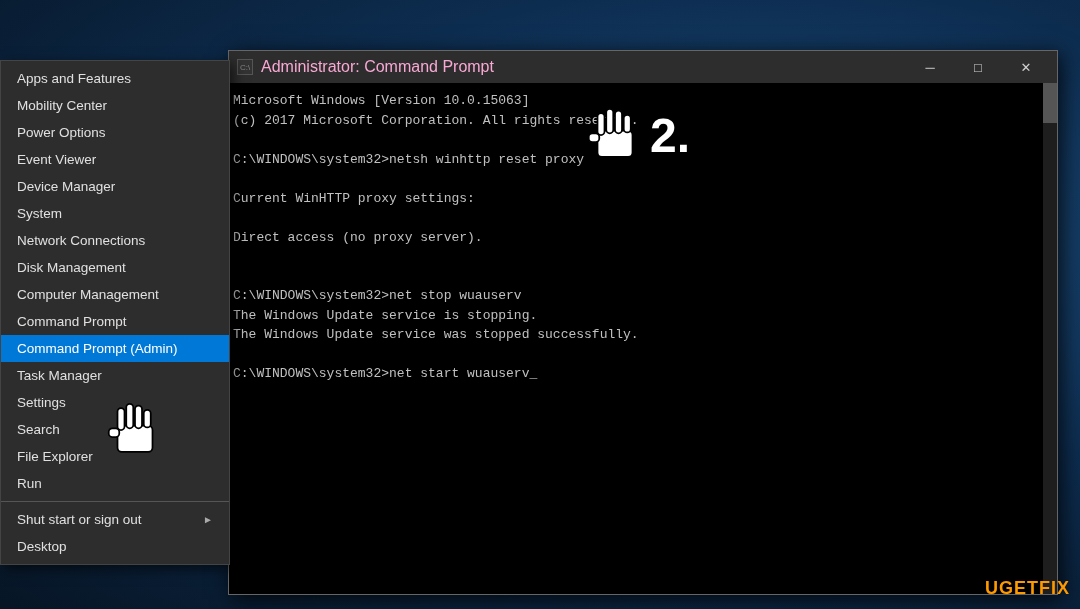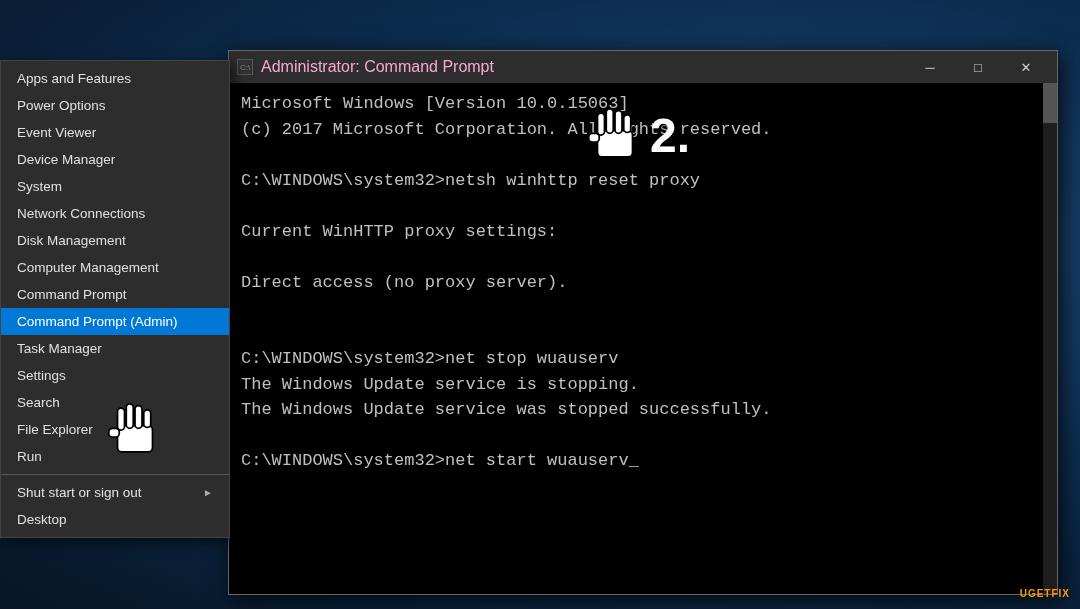--- a/index.html
+++ b/index.html
@@ -117,22 +117,22 @@
       font-size: 13px;
       cursor: pointer;
       background: transparent;
     }
 
     .cmd-body {
       flex: 1;
       background: #000;
       color: #c0c0c0;
       font-family: 'Courier New', monospace;
-      font-size: 17px;
-      padding: 8px 12px;
+      font-size: 13px;
+      padding: 8px 4px;
       overflow: hidden;
       position: relative;
     }
 
     .cmd-line {
       line-height: 1.5;
     }
 
     .cmd-scrollbar {
       position: absolute;
@@ -191,40 +191,43 @@
       left: 650px;
       top: 108px;
     }
 
     
     .watermark {
       position: absolute;
       bottom: 10px;
       right: 10px;
       color: #fff;
-      font-size: 10px;
+      font-size: 18px;
       font-weight: bold;
       font-family: Arial, sans-serif;
       letter-spacing: 1px;
       z-index: 30;
     }
 
     .watermark span {
       color: #f90;
     }
   </style>
 </head>
 <body>
 
 <div class="desktop-bg"></div>
 
 <div class="context-menu">
 
   <div class="menu-item">
     <span>Apps and Features</span>
+  </div>
+  <div class="menu-item">
+    <span>Mobility Center</span>
   </div>
   <div class="menu-item">
     <span>Power Options</span>
   </div>
   <div class="menu-item">
     <span>Event Viewer</span>
   </div>
   <div class="menu-item">
     <span>Device Manager</span>
   </div>

